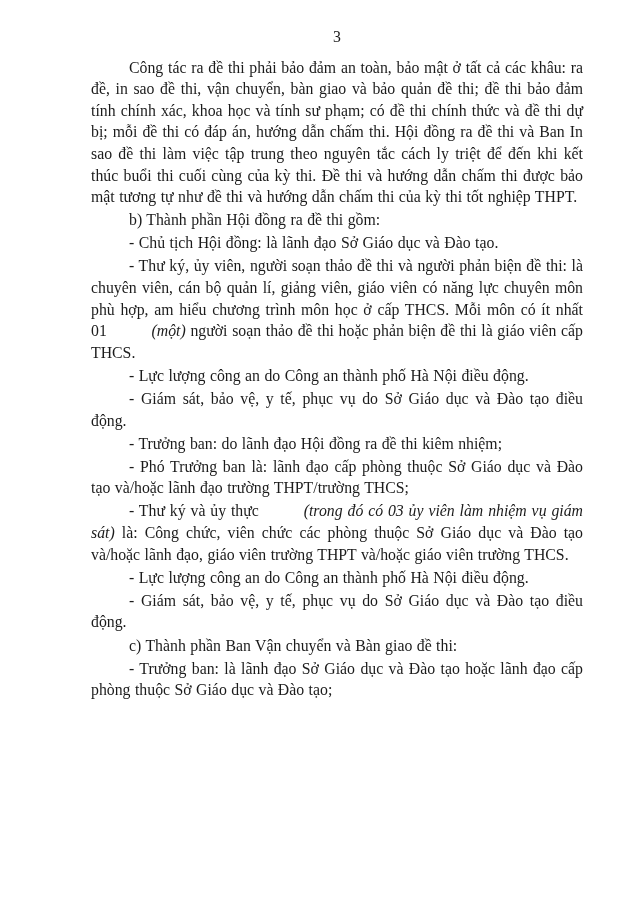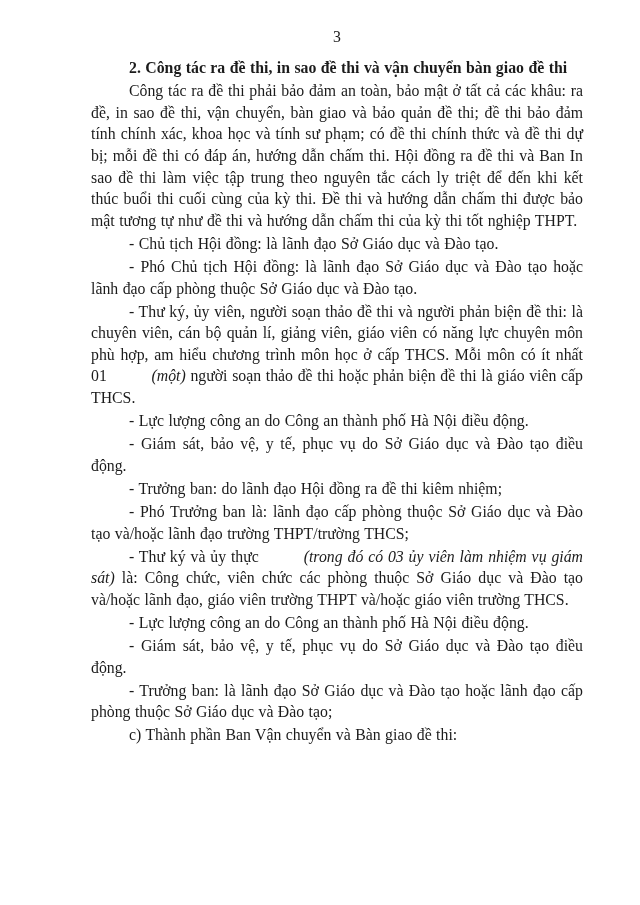--- a/index.html
+++ b/index.html
@@ -36,28 +36,27 @@
     margin-bottom: 2px;
   }
   .run-italic { font-style: italic; margin-left: 40px; }
 </style>
 </head>
 <body>
 
 <div class="page">
   <div class="pageno">3</div>
   <div class="doc-body">
-      <p class="para heading"><span>2. Công tác ra đề thi, in sao đề thi và vận chuyển bàn giao đề thi</span></p>
       <p class="para"><span>Công tác ra đề thi phải bảo đảm an toàn, bảo mật ở tất cả các khâu: ra đề, in sao đề thi, vận chuyển, bàn giao và bảo quản đề thi; đề thi bảo đảm tính chính xác, khoa học và tính sư phạm; có đề thi chính thức và đề thi dự bị; mỗi đề thi có đáp án, hướng dẫn chấm thi. Hội đồng ra đề thi và Ban In sao đề thi làm việc tập trung theo nguyên tắc cách ly triệt để đến khi kết thúc buổi thi cuối cùng của kỳ thi. Đề thi và hướng dẫn chấm thi được bảo mật tương tự như đề thi và hướng dẫn chấm thi của kỳ thi tốt nghiệp THPT.</span></p>
+      <p class="para"><span>b) Thành phần Hội đồng ra đề thi gồm:</span></p>
       <p class="para"><span>- Chủ tịch Hội đồng: là lãnh đạo Sở Giáo dục và Đào tạo.</span></p>
-      <p class="para"><span>- Phó Chủ tịch Hội đồng: là lãnh đạo Sở Giáo dục và Đào tạo hoặc lãnh đạo cấp phòng thuộc Sở Giáo dục và Đào tạo.</span></p>
       <p class="para"><span>- Thư ký, ủy viên, người soạn thảo đề thi và người phản biện đề thi: là chuyên viên, cán bộ quản lí, giảng viên, giáo viên có năng lực chuyên môn phù hợp, am hiểu chương trình môn học ở cấp THCS. Mỗi môn có ít nhất 01 </span><span class="run-italic">(một)</span><span> người soạn thảo đề thi hoặc phản biện đề thi là giáo viên cấp THCS.</span></p>
       <p class="para"><span>- Lực lượng công an do Công an thành phố Hà Nội điều động.</span></p>
       <p class="para"><span>- Giám sát, bảo vệ, y tế, phục vụ do Sở Giáo dục và Đào tạo điều động.</span></p>
       <p class="para"><span>- Trưởng ban: do lãnh đạo Hội đồng ra đề thi kiêm nhiệm;</span></p>
       <p class="para"><span>- Phó Trưởng ban là: lãnh đạo cấp phòng thuộc Sở Giáo dục và Đào tạo và/hoặc lãnh đạo trường THPT/trường THCS;</span></p>
       <p class="para"><span>- Thư ký và ủy thực </span><span class="run-italic">(trong đó có 03 ủy viên làm nhiệm vụ giám sát)</span><span> là: Công chức, viên chức các phòng thuộc Sở Giáo dục và Đào tạo và/hoặc lãnh đạo, giáo viên trường THPT và/hoặc giáo viên trường THCS.</span></p>
       <p class="para"><span>- Lực lượng công an do Công an thành phố Hà Nội điều động.</span></p>
       <p class="para"><span>- Giám sát, bảo vệ, y tế, phục vụ do Sở Giáo dục và Đào tạo điều động.</span></p>
+      <p class="para"><span>c) Thành phần Ban Vận chuyển và Bàn giao đề thi:</span></p>
       <p class="para"><span>- Trưởng ban: là lãnh đạo Sở Giáo dục và Đào tạo hoặc lãnh đạo cấp phòng thuộc Sở Giáo dục và Đào tạo;</span></p>
-      <p class="para"><span>c) Thành phần Ban Vận chuyển và Bàn giao đề thi:</span></p>
     </div>
 </div>
 
 </body></html>

